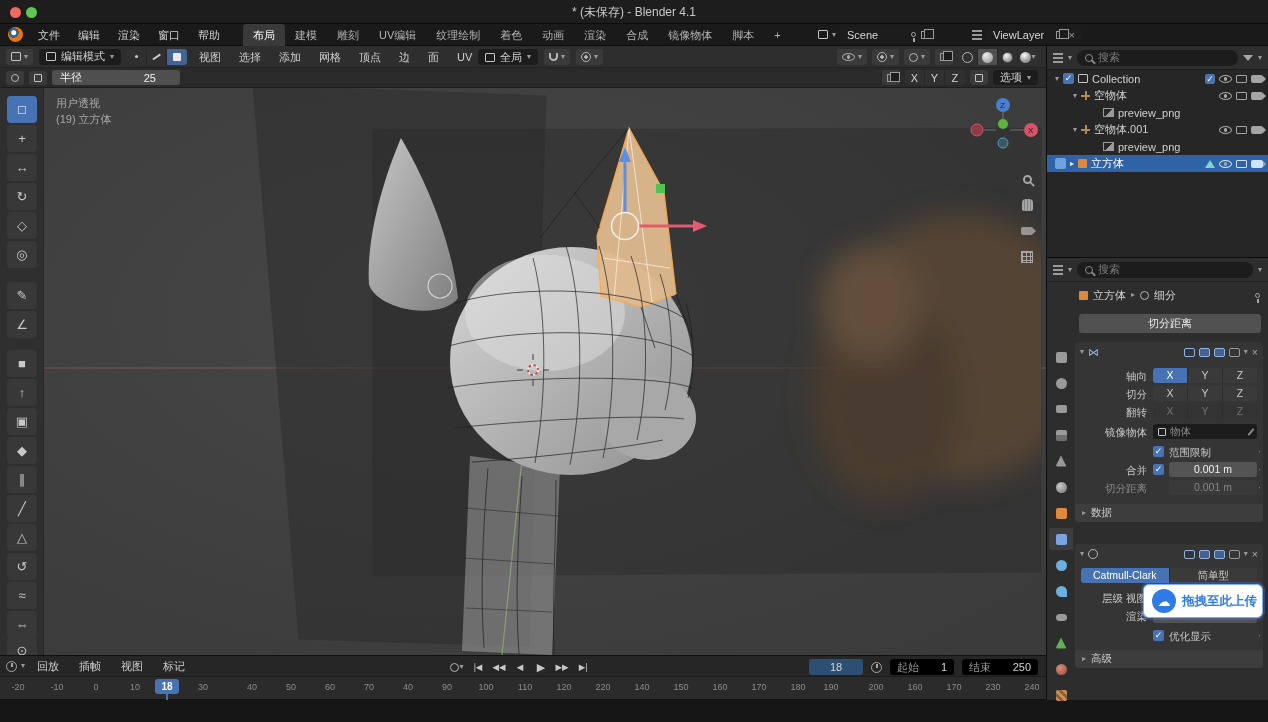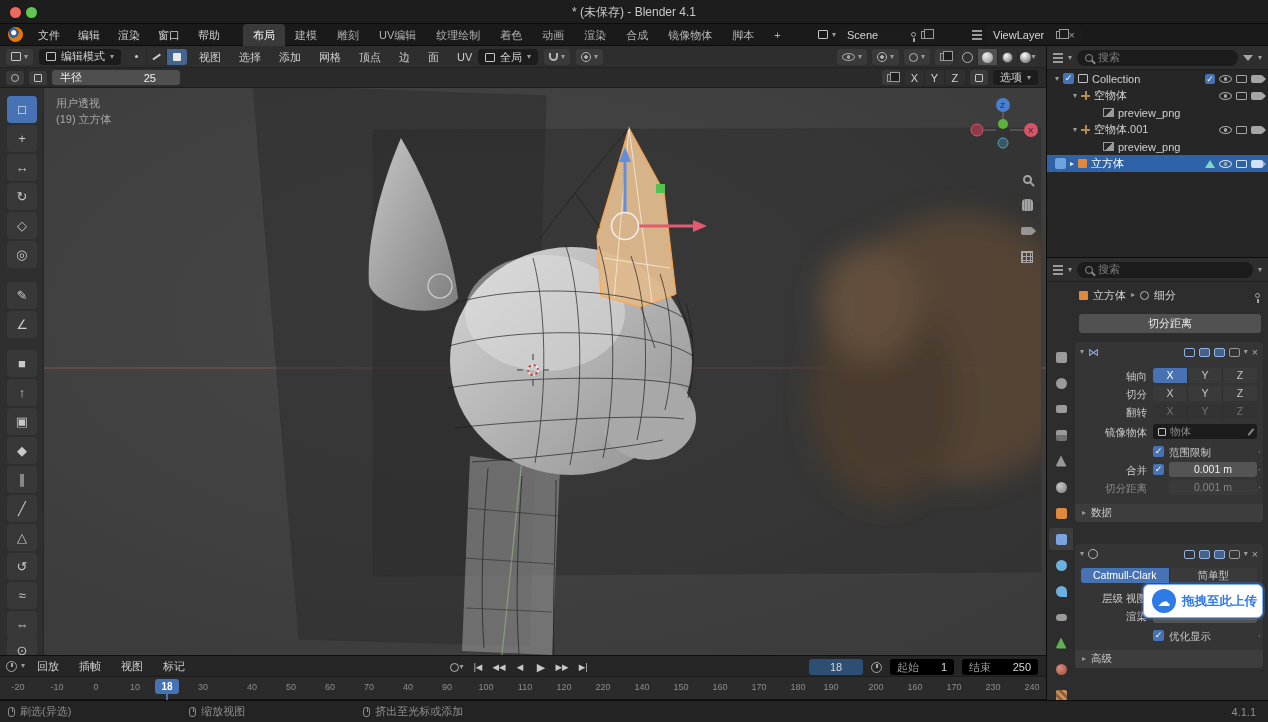--- a/index.html
+++ b/index.html
@@ -711,29 +711,14 @@
     <span class="tick" style="left:816px">190</span>
     <span class="tick" style="left:861px">200</span>
     <span class="tick" style="left:900px">160</span>
     <span class="tick" style="left:939px">170</span>
     <span class="tick" style="left:978px">230</span>
     <span class="tick" style="left:1017px">240</span>
     <div id="fbadge">18</div>
     <div id="fstem"></div>
   </div>
 
-  <div id="status" class="ab fx">
-    <div class="fx" style="margin-left:8px;gap:5px">
-      <span class="i-mouse"></span>
-      <span>刷选(异选)</span>
-    </div>
-    <div class="fx" style="margin-left:118px;gap:5px">
-      <span class="i-mouse"></span>
-      <span>缩放视图</span>
-    </div>
-    <div class="fx" style="margin-left:118px;gap:5px">
-      <span class="i-mouse"></span>
-      <span>挤出至光标或添加</span>
-    </div>
-    <span style="margin-left:auto;margin-right:12px">4.1.1</span>
-  </div>
 
 </div>
 
 </body></html>

